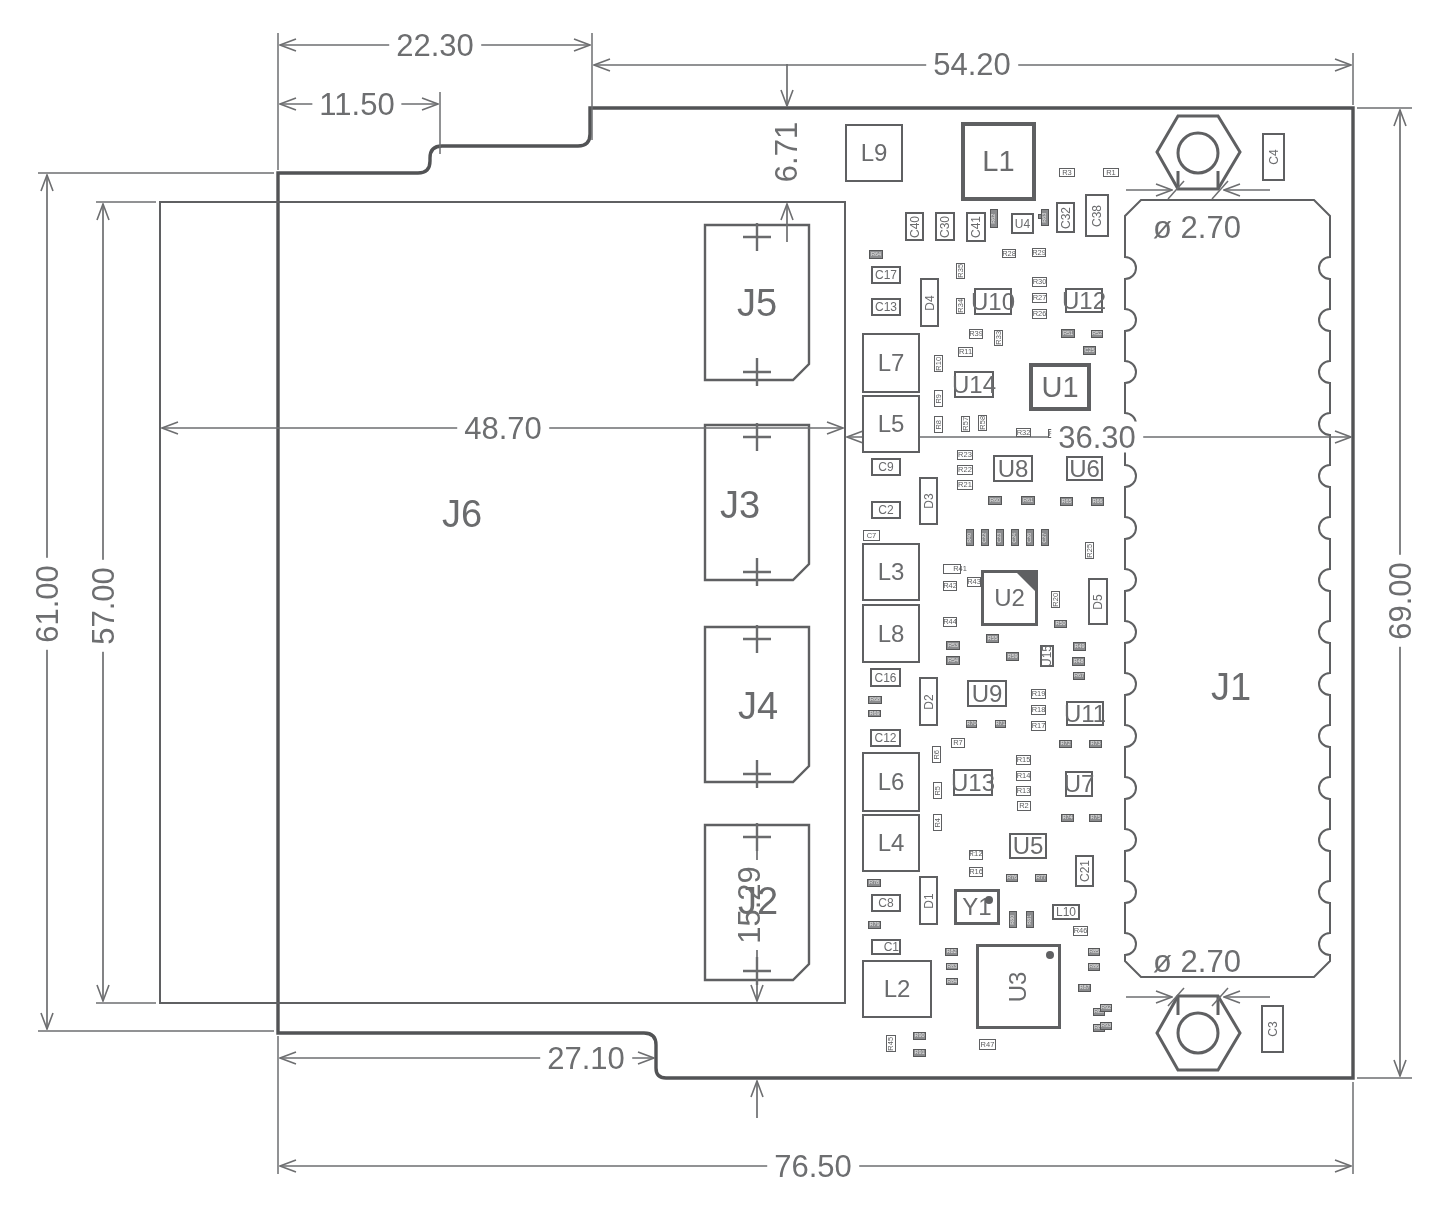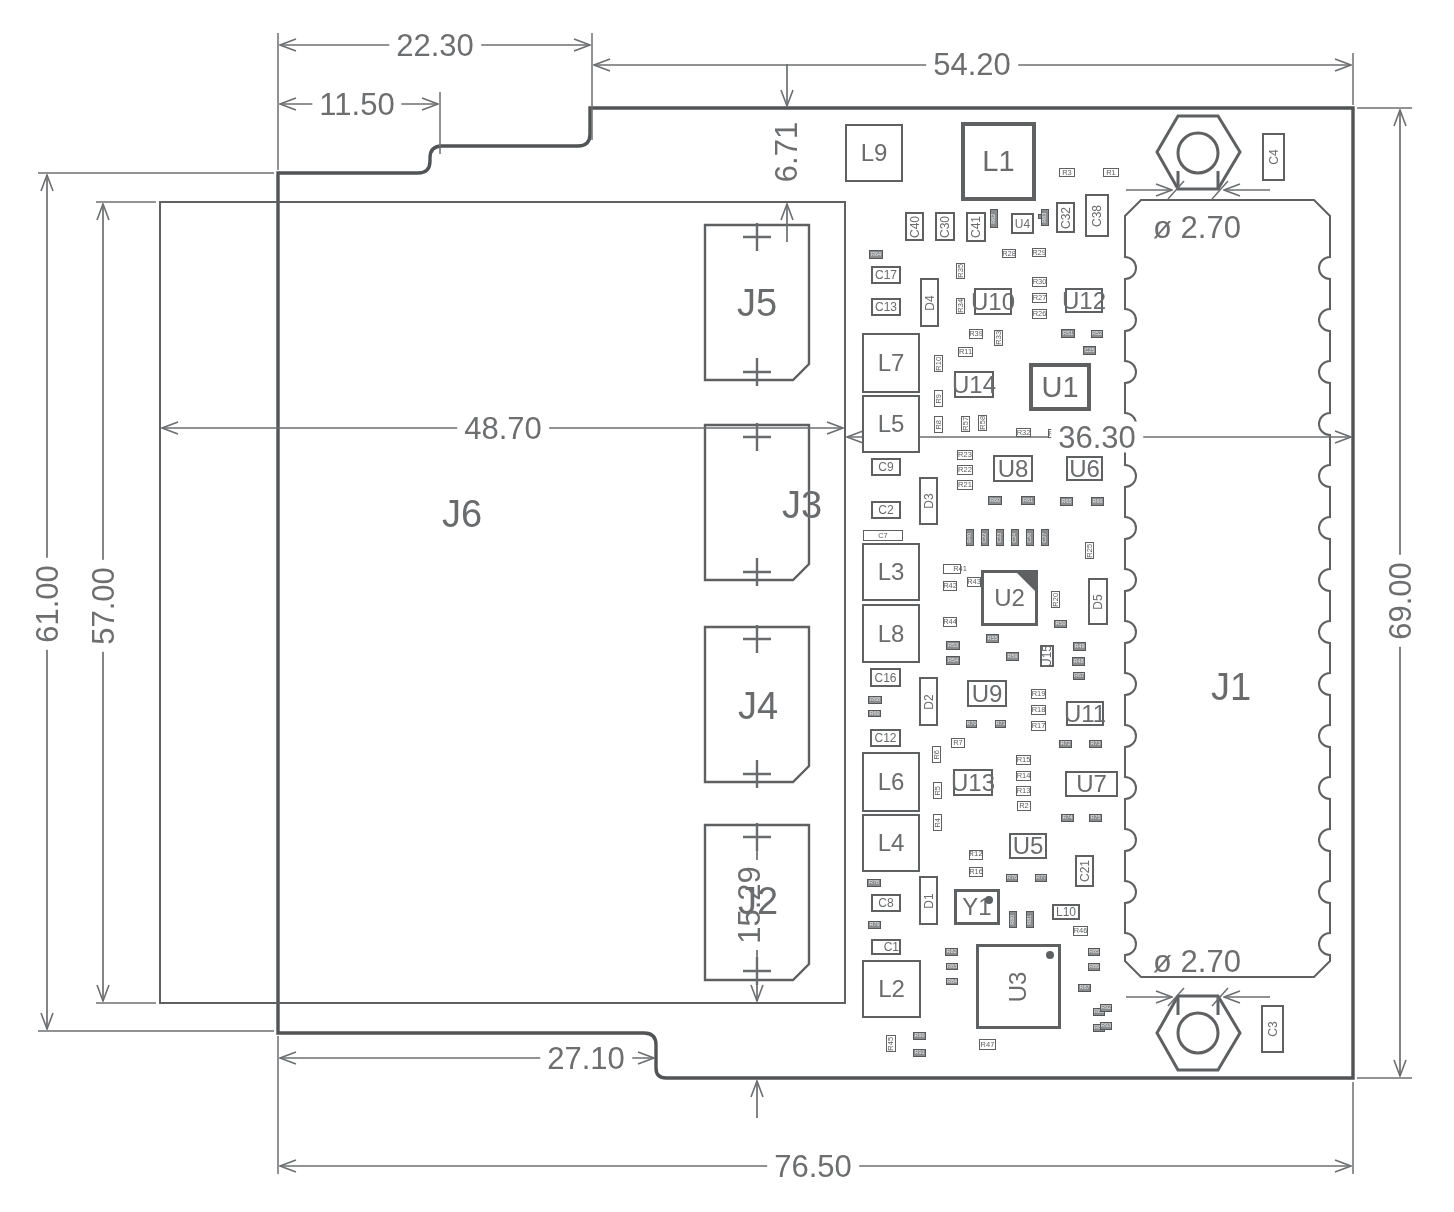--- a/index.html
+++ b/index.html
@@ -143,21 +143,21 @@
   <div class="dim-label rot" style="left:103px;top:606px;">57.00</div>
   <div class="dim-label rot" style="left:1400px;top:601px;">69.00</div>
   <div class="dim-label" style="left:586px;top:1058px;">27.10</div>
   <div class="dim-label" style="left:813px;top:1166px;">76.50</div>
   <div class="dim-label rot nobg" style="left:749px;top:905px;">15.29</div>
   <div class="dim-label nobg" style="left:1197px;top:227px;">ø 2.70</div>
   <div class="dim-label nobg" style="left:1197px;top:961px;">ø 2.70</div>
 
   <div class="conn-label" style="left:462px;top:514px;">J6</div>
   <div class="conn-label" style="left:757px;top:303px;">J5</div>
-  <div class="conn-label" style="left:802px;top:505px;">J3</div>
+  <div class="conn-label" style="left:740px;top:505px;">J3</div>
   <div class="conn-label" style="left:758px;top:706px;">J4</div>
   <div class="conn-label" style="left:758px;top:901px;">J2</div>
   <div class="conn-label" style="left:1231px;top:687px;">J1</div>
 
   <div id="parts">
       <div class="part b" style="left: 845px; top: 124px; width: 58px; height: 58px;">
         <span>L9</span>
       </div>
       <div class="part bb" style="left: 961px; top: 122px; width: 75px; height: 79px;">
         <span>L1</span>
@@ -173,21 +173,21 @@
       </div>
       <div class="part b" style="left: 862px; top: 604px; width: 58px; height: 59px;">
         <span>L8</span>
       </div>
       <div class="part b" style="left: 862px; top: 752px; width: 58px; height: 60px;">
         <span>L6</span>
       </div>
       <div class="part b" style="left: 862px; top: 814px; width: 58px; height: 58px;">
         <span>L4</span>
       </div>
-      <div class="part b" style="left: 862px; top: 960px; width: 59px; height: 58px;">
+      <div class="part b" style="left: 862px; top: 960px; width: 70px; height: 58px;">
         <span>L2</span>
       </div>
       <div class="part bb" style="left: 1029px; top: 363px; width: 62px; height: 48px;">
         <span>U1</span>
       </div>
       <div class="part b2" style="left: 981px; top: 570px; width: 57px; height: 56px;">
         <span>U2</span>
         <i class="pin-tri"></i>
       </div>
       <div class="part b2 rot" style="left: 976px; top: 944px; width: 85px; height: 85px;">
@@ -215,21 +215,21 @@
       </div>
       <div class="part b" style="left: 967px; top: 680px; width: 40px; height: 27px;">
         <span>U9</span>
       </div>
       <div class="part b" style="left: 1066px; top: 701px; width: 38px; height: 25px;">
         <span>U11</span>
       </div>
       <div class="part b" style="left: 953px; top: 769px; width: 40px; height: 27px;">
         <span>U13</span>
       </div>
-      <div class="part b" style="left: 1065px; top: 771px; width: 53px; height: 26px;">
+      <div class="part b" style="left: 1065px; top: 771px; width: 28px; height: 26px;">
         <span>U7</span>
       </div>
       <div class="part b" style="left: 1009px; top: 833px; width: 38px; height: 26px;">
         <span>U5</span>
       </div>
       <div class="part c" style="left: 1011px; top: 213px; width: 23px; height: 21px;">
         <span>U4</span>
       </div>
       <div class="part cd" style="left: 1038px; top: 214px; width: 5px; height: 5px;">
         <span></span>
@@ -260,21 +260,21 @@
       </div>
       <div class="part c" style="left: 871px; top: 298px; width: 30px; height: 18px;">
         <span>C13</span>
       </div>
       <div class="part c" style="left: 871px; top: 458px; width: 30px; height: 18px;">
         <span>C9</span>
       </div>
       <div class="part c" style="left: 871px; top: 501px; width: 30px; height: 18px;">
         <span>C2</span>
       </div>
-      <div class="part ch" style="left: 863px; top: 530px; width: 40px; height: 11px;">
+      <div class="part ch" style="left: 863px; top: 530px; width: 17px; height: 11px;">
         <span>C7</span>
       </div>
       <div class="part c" style="left: 870px; top: 668px; width: 31px; height: 19px;">
         <span>C16</span>
       </div>
       <div class="part c" style="left: 870px; top: 729px; width: 31px; height: 18px;">
         <span>C12</span>
       </div>
       <div class="part c" style="left: 871px; top: 894px; width: 30px; height: 18px;">
         <span>C8</span>

